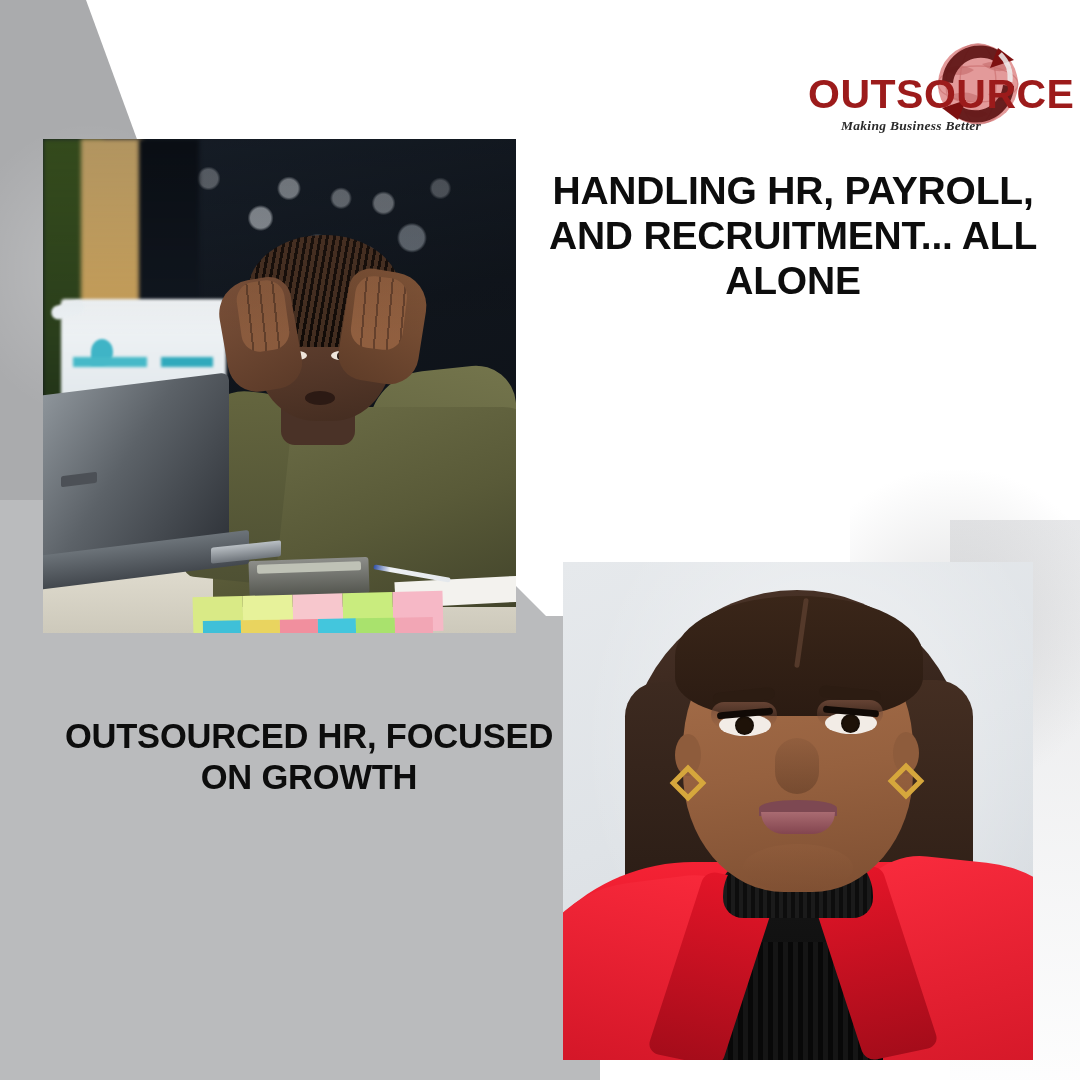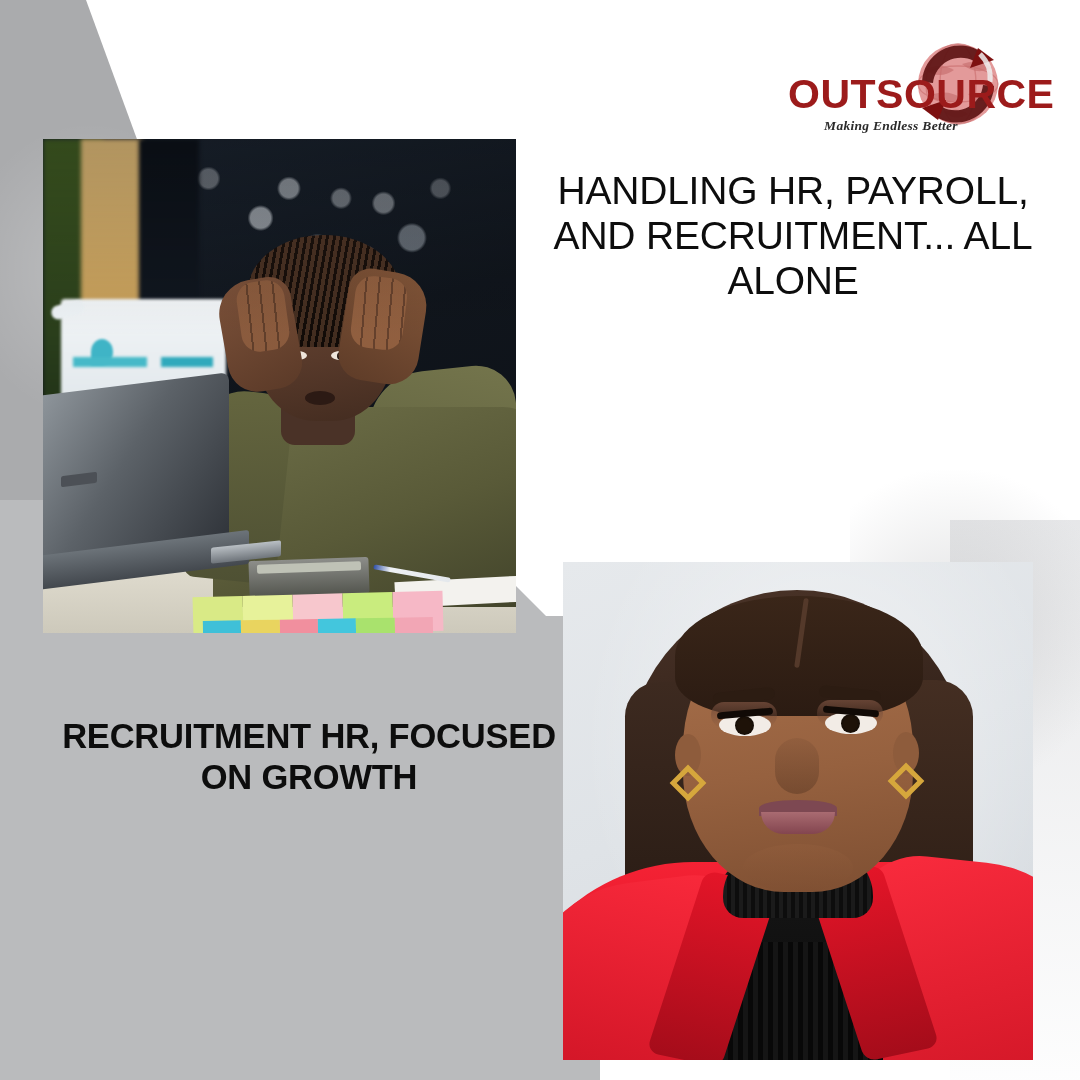--- a/index.html
+++ b/index.html
@@ -277,40 +277,40 @@
   .p2-earring-l {
     position:absolute; left:112px; top:208px; width:26px; height:26px;
     border:5px solid #d6a73c; transform:rotate(45deg); background:transparent;
   }
   .p2-earring-r {
     position:absolute; left:330px; top:206px; width:26px; height:26px;
     border:5px solid #d6a73c; transform:rotate(45deg); background:transparent;
   }
 
   
-  .logo { position:absolute; left:788px; top:30px; width:240px; height:112px; }
+  .logo { position:absolute; left:808px; top:30px; width:240px; height:112px; }
   .logo-globe { position:absolute; right:16px; top:0px; width:108px; height:108px; }
   .logo-word {
     position:absolute; left:0; top:44px; width:225px;
     font-family:"Liberation Sans", sans-serif;
     font-size:41px; font-weight:bold; letter-spacing:0.5px;
     color:#9c1b1b; line-height:1;
   }
   .logo-tag {
     position:absolute; left:8px; top:88px; width:190px; text-align:center;
     font-family:"Liberation Serif", serif;
     font-size:13.5px; font-style:italic; font-weight:bold; color:#2a2a2a;
     letter-spacing:0.3px;
   }
 
   
   .headline1 {
     position:absolute; left:528px; top:168px; width:530px;
     text-align:center;
-    font-size:39px; font-weight:normal; line-height:1.16;
+    font-size:39px; font-weight:bold; line-height:1.16;
     letter-spacing:-0.2px; color:#0d0d0d;
   }
   .body1 {
     position:absolute; left:538px; top:344px; width:522px;
     font-size:26.5px; line-height:1.28; color:#141414; font-weight:400;
   }
   .headline2 {
     position:absolute; left:44px; top:716px; width:530px;
     text-align:center;
     font-size:34.5px; font-weight:bold; line-height:1.2;
@@ -350,21 +350,21 @@
         <ellipse cx="54" cy="54" rx="18" ry="40"></ellipse>
         <ellipse cx="54" cy="54" rx="32" ry="40"></ellipse>
       </g>
       <path d="M18 52 A38 38 0 0 1 74 20 L70 31 A28 28 0 0 0 29 53 Z" fill="#5d1414" opacity="0.92"></path>
       <path d="M74 18 L90 30 L66 38 Z" fill="#7d1010"></path>
       <path d="M90 56 A38 38 0 0 1 34 88 L38 77 A28 28 0 0 0 79 55 Z" fill="#5d1414" opacity="0.92"></path>
       <path d="M34 90 L18 78 L42 70 Z" fill="#7d1010"></path>
       <path d="M76 24 A34 34 0 0 1 86 52" fill="none" stroke="#f0f0f0" stroke-width="5" opacity="0.85"></path>
     </svg>
     <div class="logo-word">OUTSOURCE</div>
-    <div class="logo-tag">Making Endless Better</div>
+    <div class="logo-tag">Making Business Better</div>
   </div>
 
   <div class="photo1">
     <div class="p1-wall"></div>
     <div class="p1-greenpanel"></div>
     <div class="p1-woodpanel"></div>
     <div class="p1-darkpanel"></div>
     <div class="p1-monitor"></div>
     <div class="p1-monitor-dot"></div>
     <div class="p1-monitor-bar1"></div>
@@ -444,15 +444,15 @@
     <div class="p2-iris-l"></div>
     <div class="p2-iris-r"></div>
     <div class="p2-lash-l"></div>
     <div class="p2-lash-r"></div>
     <div class="p2-nose"></div>
     <div class="p2-lip-top"></div>
     <div class="p2-lip-bot"></div>
   </div>
 
   <h1 class="headline1">HANDLING HR, PAYROLL, AND RECRUITMENT... ALL ALONE</h1>
-  <h2 class="headline2">RECRUITMENT HR, FOCUSED ON GROWTH</h2>
+  <h2 class="headline2">OUTSOURCED HR, FOCUSED ON GROWTH</h2>
 
 </div>
 
 </body></html>

